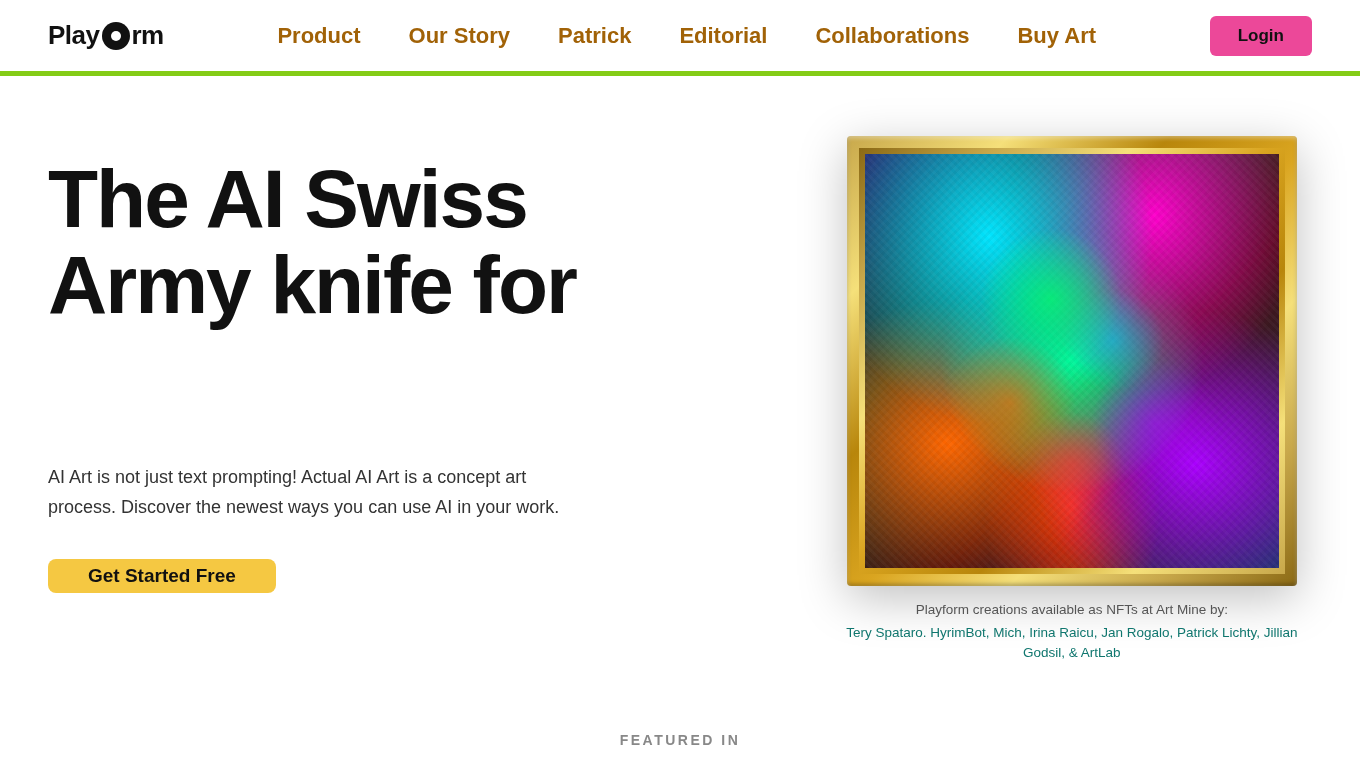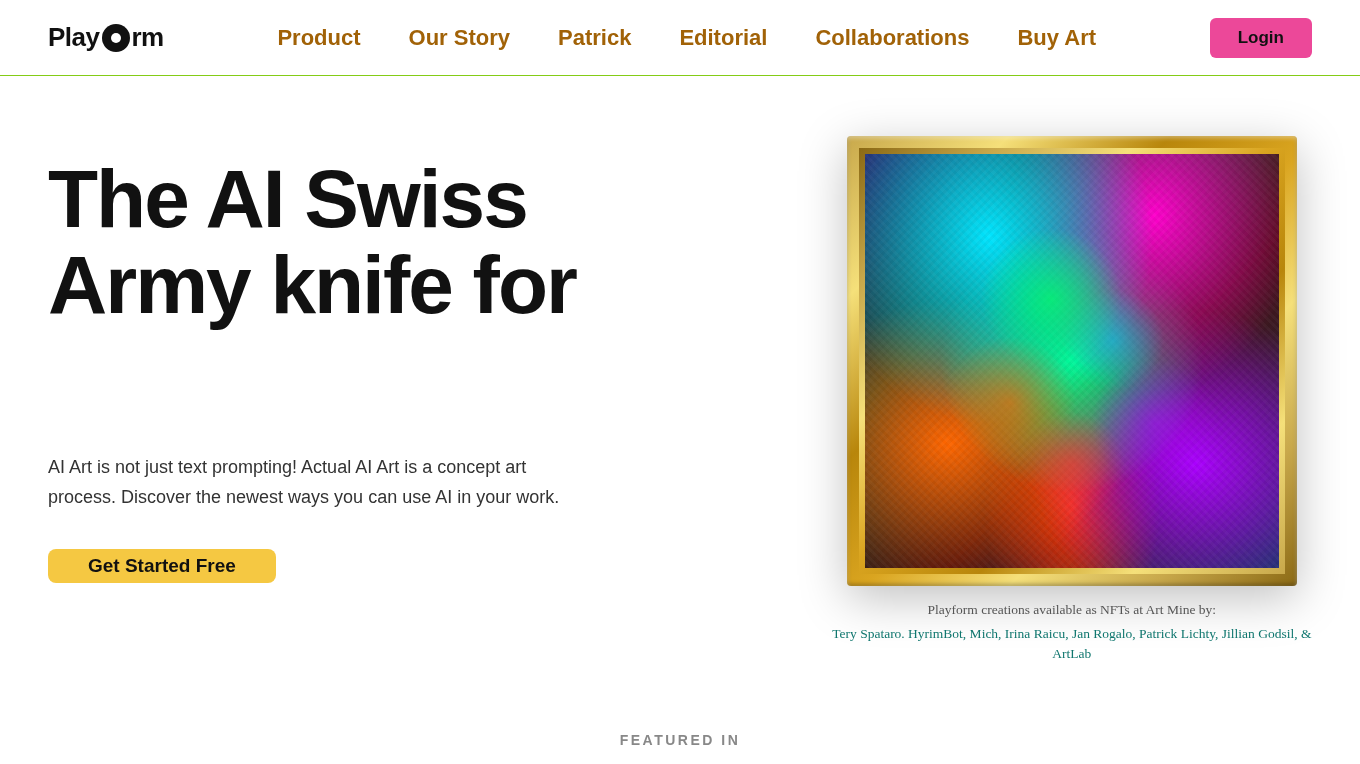--- a/index.html
+++ b/index.html
@@ -12,21 +12,21 @@
       overflow-x: hidden;
     }
 
     
     nav {
       display: flex;
       align-items: center;
       justify-content: space-between;
       padding: 0 48px;
       height: 76px;
-      border-bottom: 1px solid #84cc16;
+      border-bottom: 5px solid #84cc16;
       position: sticky;
       top: 0;
       background: #fff;
       z-index: 100;
     }
 
     .nav-logo {
       display: flex;
       align-items: center;
     }
@@ -109,21 +109,21 @@
       max-width: 700px;
       padding-top: 20px;
     }
 
     .hero-heading {
       font-size: 82px;
       font-weight: 900;
       line-height: 1.05;
       letter-spacing: -2px;
       color: #111;
-      margin-bottom: 39px;
+      margin-bottom: 49px;
     }
 
     .hero-sub {
       font-size: 18px;
       color: #333;
       line-height: 1.65;
       max-width: 540px;
       margin-bottom: 36px;
     }
 
@@ -210,21 +210,20 @@
       max-width: 450px;
     }
 
     .frame-inner-border {
       padding: 6px;
       background: linear-gradient(315deg, #c8a84b 0%, #f5e07a 18%, #b8860b 36%, #daa520 52%, #f5e07a 68%, #c8a84b 84%, #8b6914 100%);
     }
 
     .artwork-caption {
       text-align: center;
-      font-family: Liberation Serif, serif;
     }
 
     .caption-main {
       font-size: 13.5px;
       color: #555;
       margin-bottom: 6px;
     }
 
     .caption-artists {
       font-size: 13.5px;

